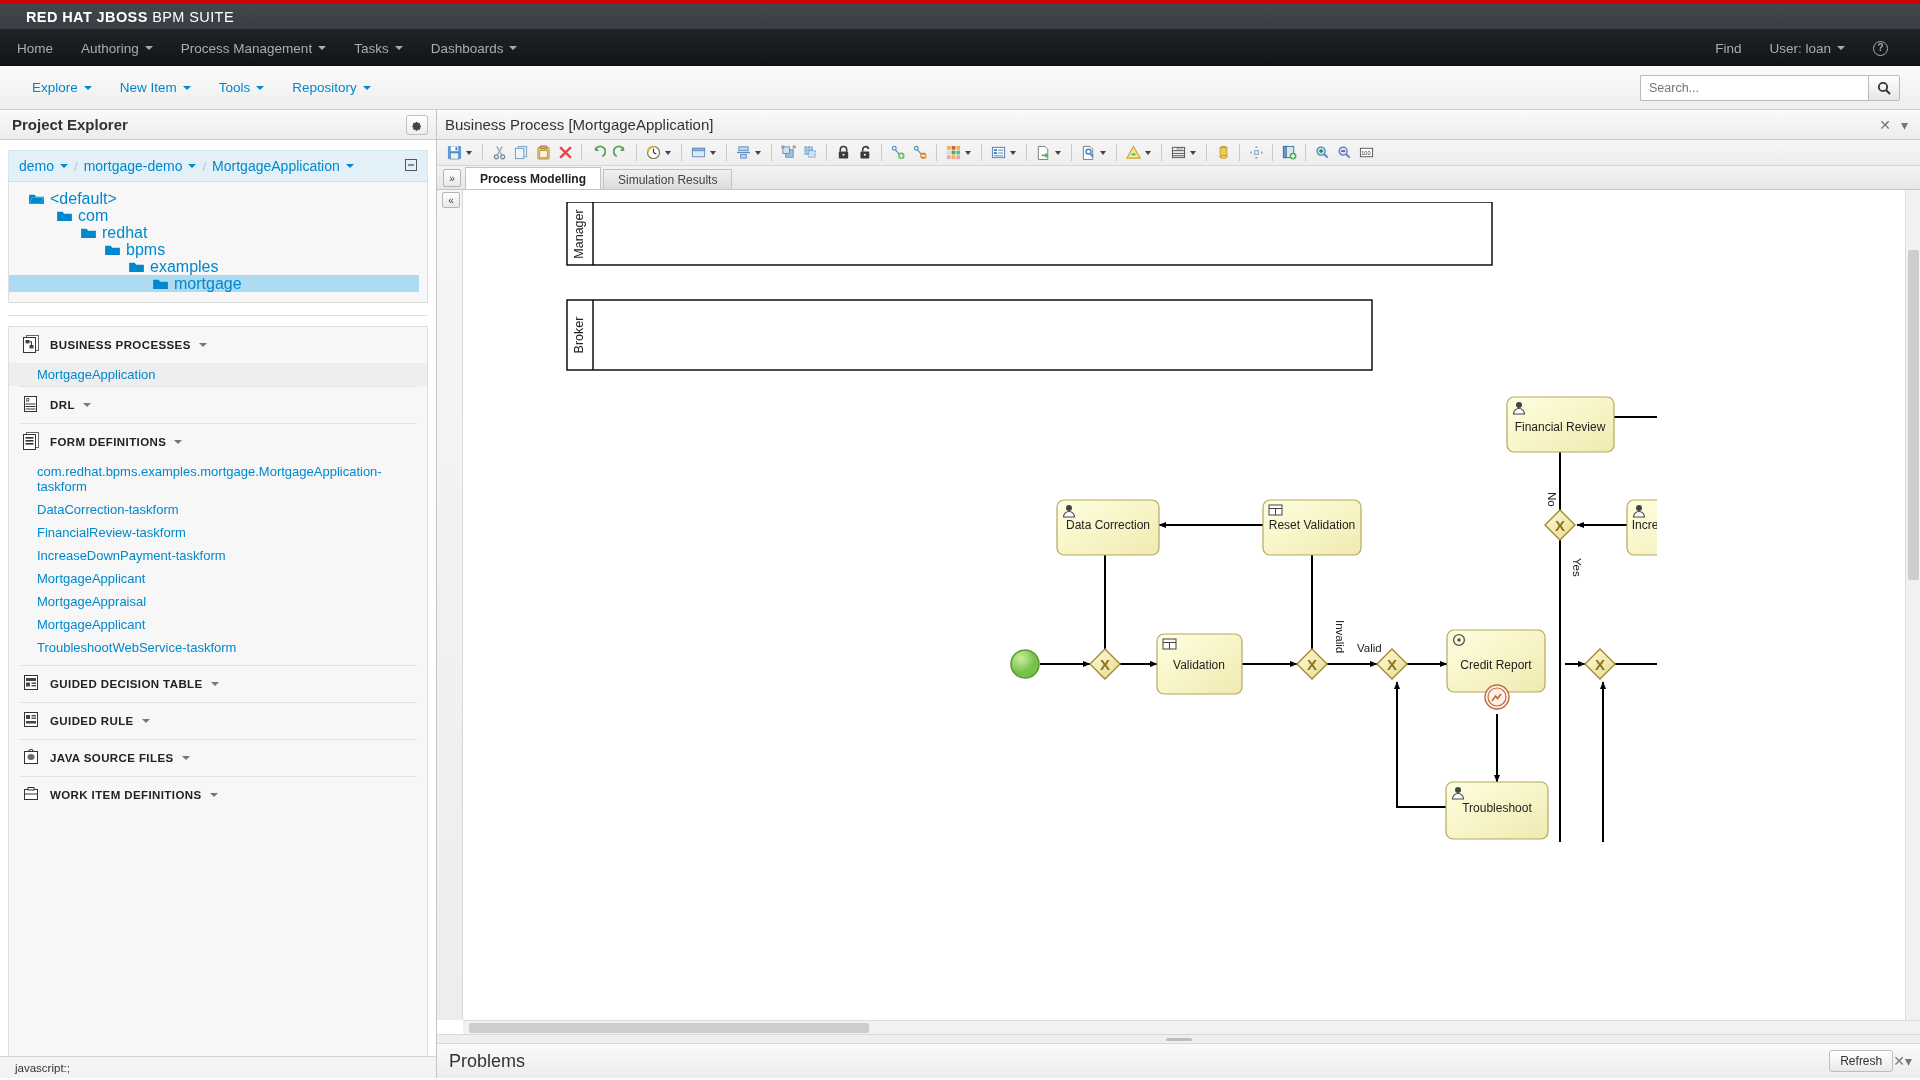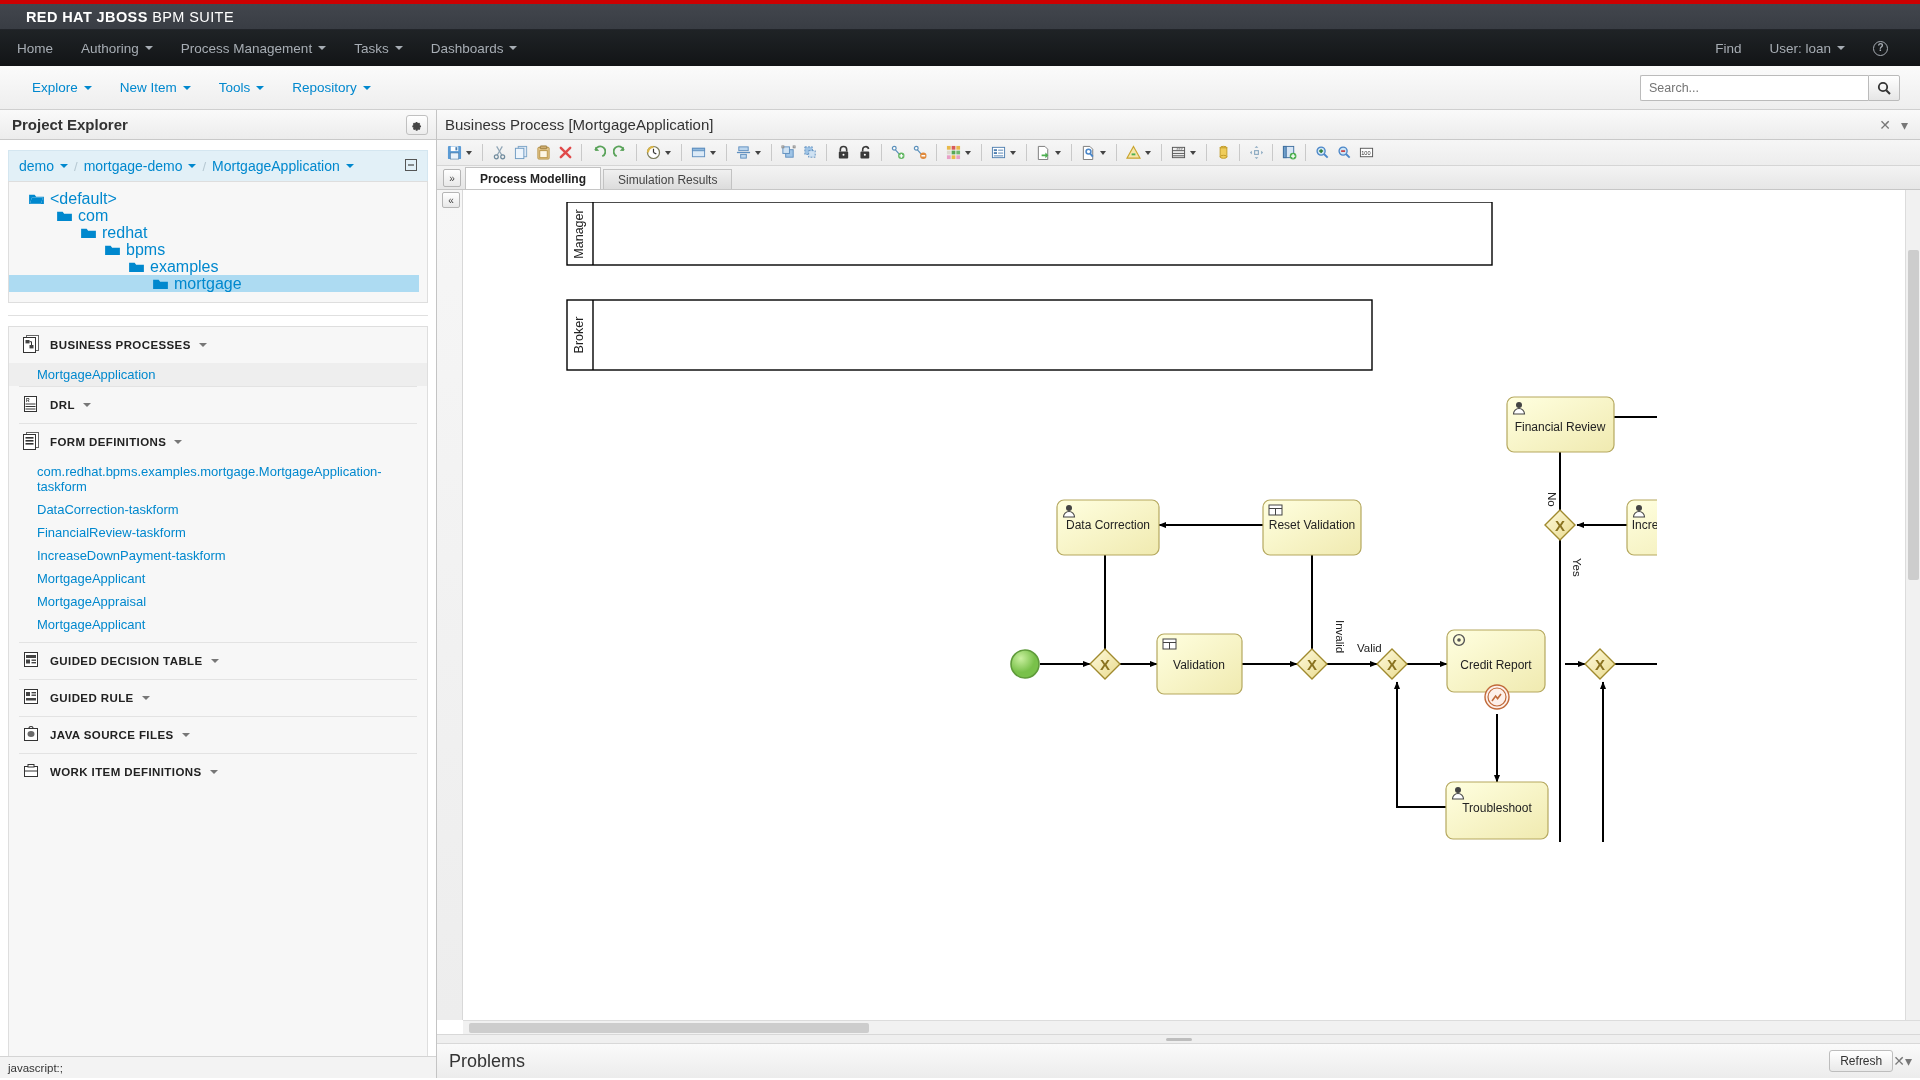--- a/index.html
+++ b/index.html
@@ -167,21 +167,21 @@
     color: #0088ce; font-size: 13px; cursor: pointer;
   }
   .secitem.hover { background: #eeeeee; }
 
   .statusbar {
     position: absolute; left: 0; bottom: 0;
     width: 100%; height: 22px;
     border-top: 1px solid #d4d4d4;
     background: #f3f3f3;
     display: flex; align-items: center;
-    padding-left: 8px;
+    padding-left: 15px;
     font-size: 11.5px; color: #333;
   }
 
   
   .rightpanel { flex: 1; display: flex; flex-direction: column; background: #fff; position: relative; }
   .edhead {
     height: 30px;
     background: linear-gradient(to bottom,#fafafa 0%,#ececec 100%);
     border-bottom: 1px solid #c9c9c9;
     display: flex; align-items: center; justify-content: space-between;
@@ -507,20 +507,21 @@
           <span>FORM DEFINITIONS</span>
           <i class="caret" style="margin-left:8px"></i>
         </div>
         <div class="secitem">com.redhat.bpms.examples.mortgage.MortgageApplication-taskform</div>
         <div class="secitem">DataCorrection-taskform</div>
         <div class="secitem">FinancialReview-taskform</div>
         <div class="secitem">IncreaseDownPayment-taskform</div>
         <div class="secitem">MortgageApplicant</div>
         <div class="secitem">MortgageAppraisal</div>
         <div class="secitem">MortgageApplicant</div>
+        <div class="secitem">TroubleshootWebService-taskform</div>
         <div class="secdiv" style="margin-top:6px"></div>
 
         <div class="sechead">
           <span class="sicon">
             <svg width="17" height="18" viewBox="0 0 17 18">
                 <rect x="1.5" y="1.5" width="13" height="14" fill="#fff" stroke="#333"></rect>
                 <rect x="3" y="4" width="10" height="3" fill="#444"></rect>
                 <rect x="3" y="8.5" width="4" height="4" fill="#444"></rect>
                 <rect x="8.5" y="8.5" width="4.5" height="1.4" fill="#444"></rect>
                 <rect x="8.5" y="11" width="4.5" height="1.4" fill="#444"></rect>

